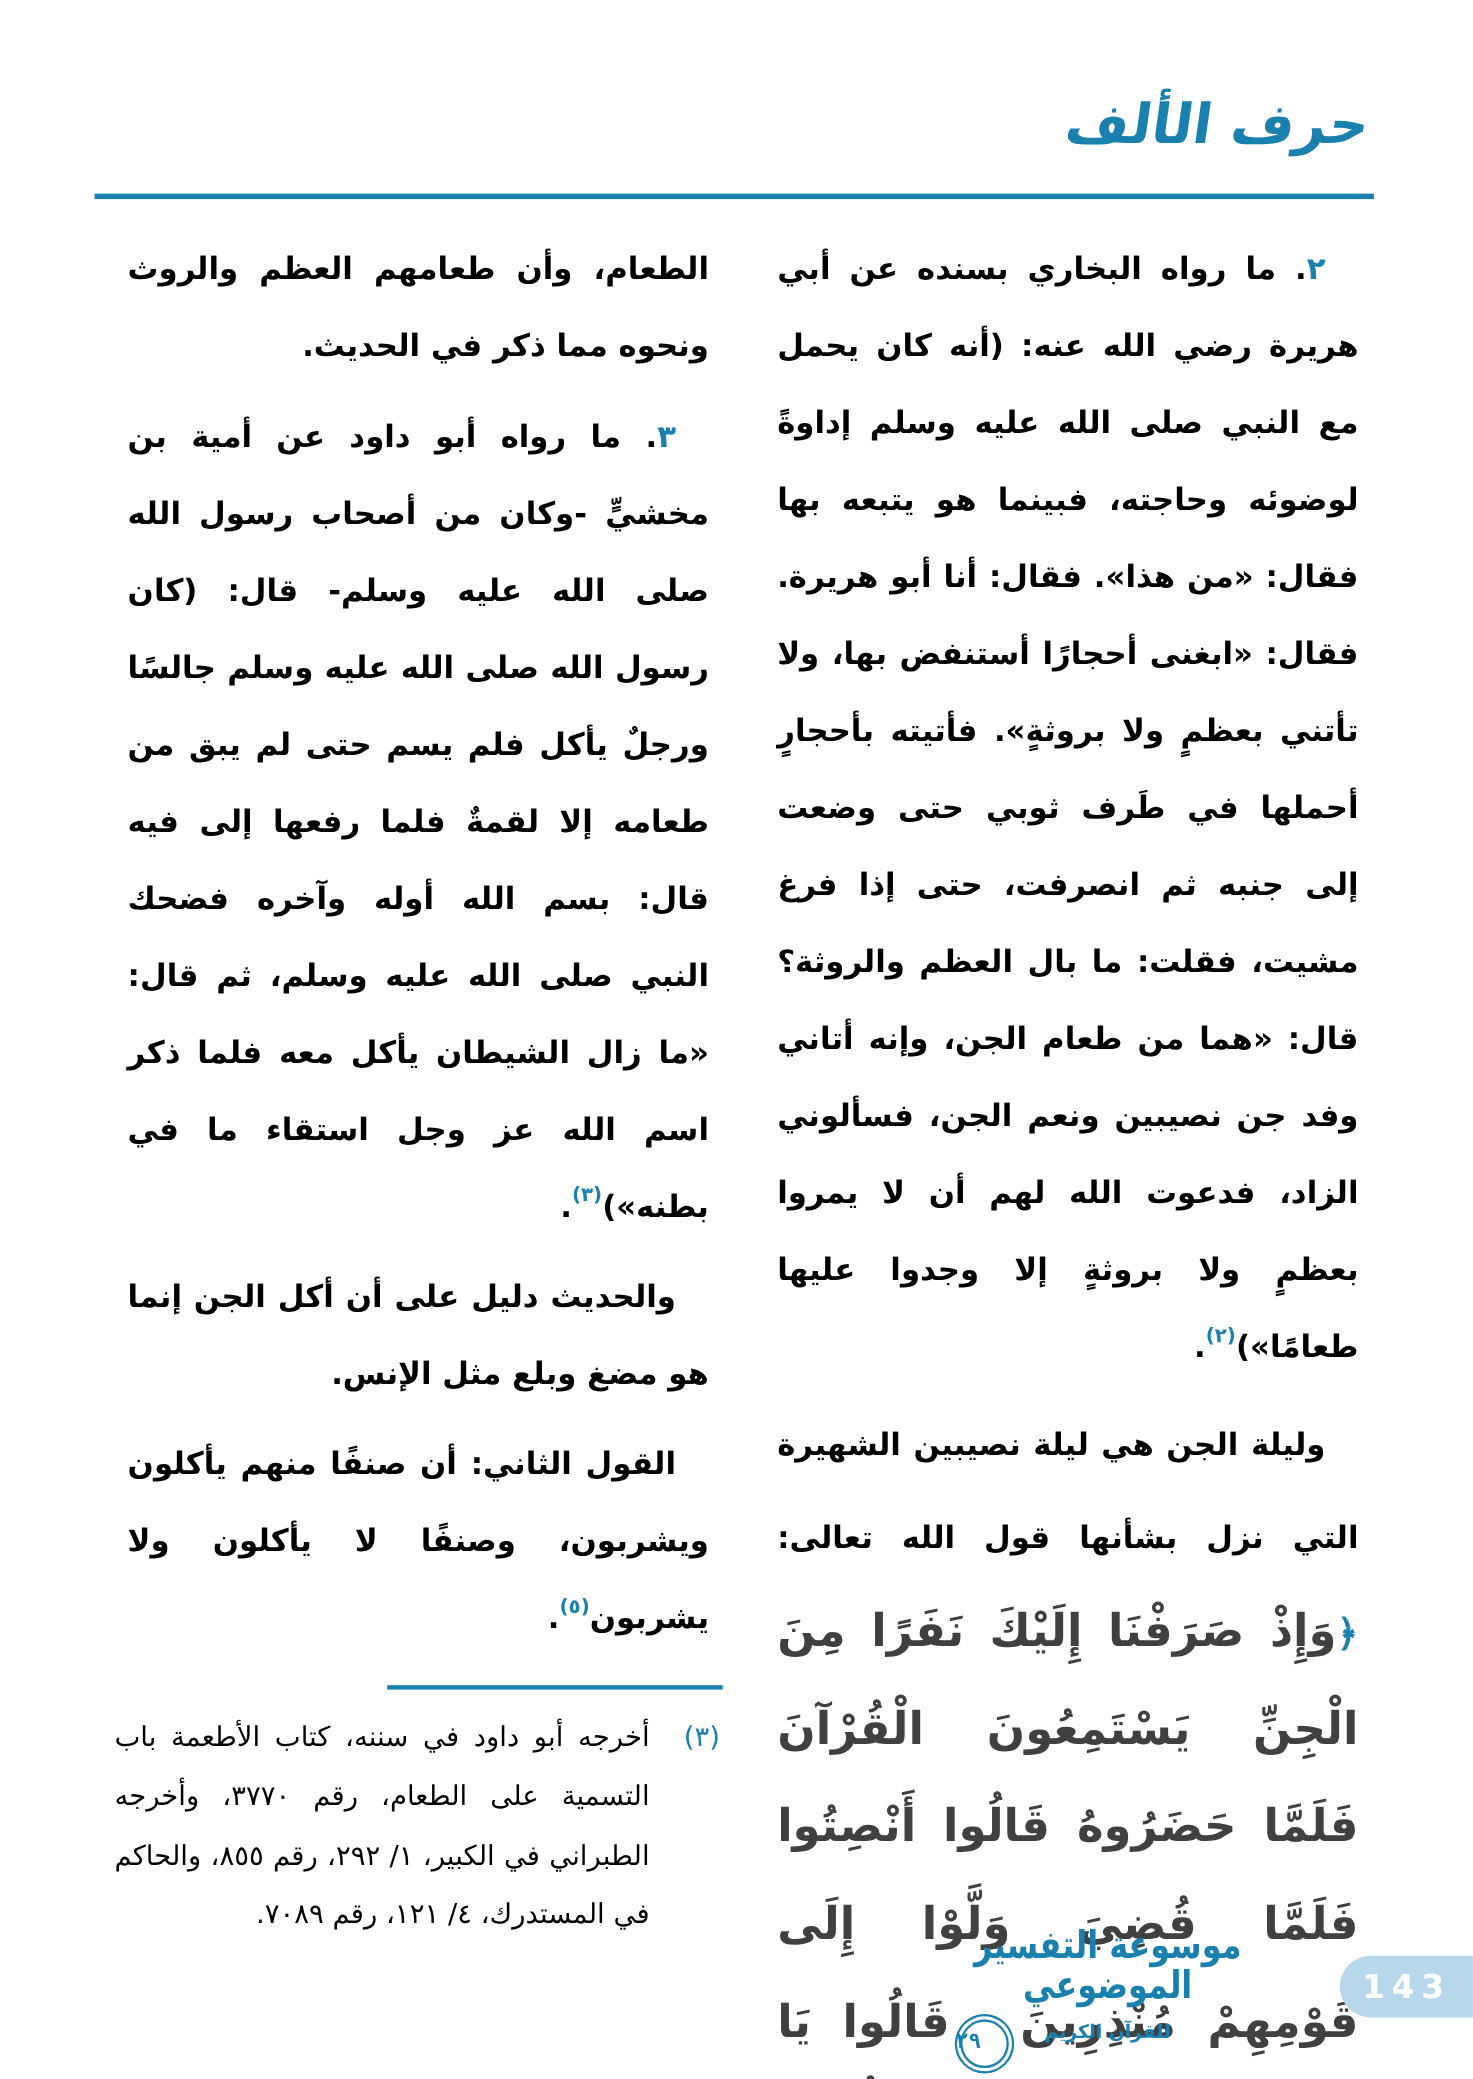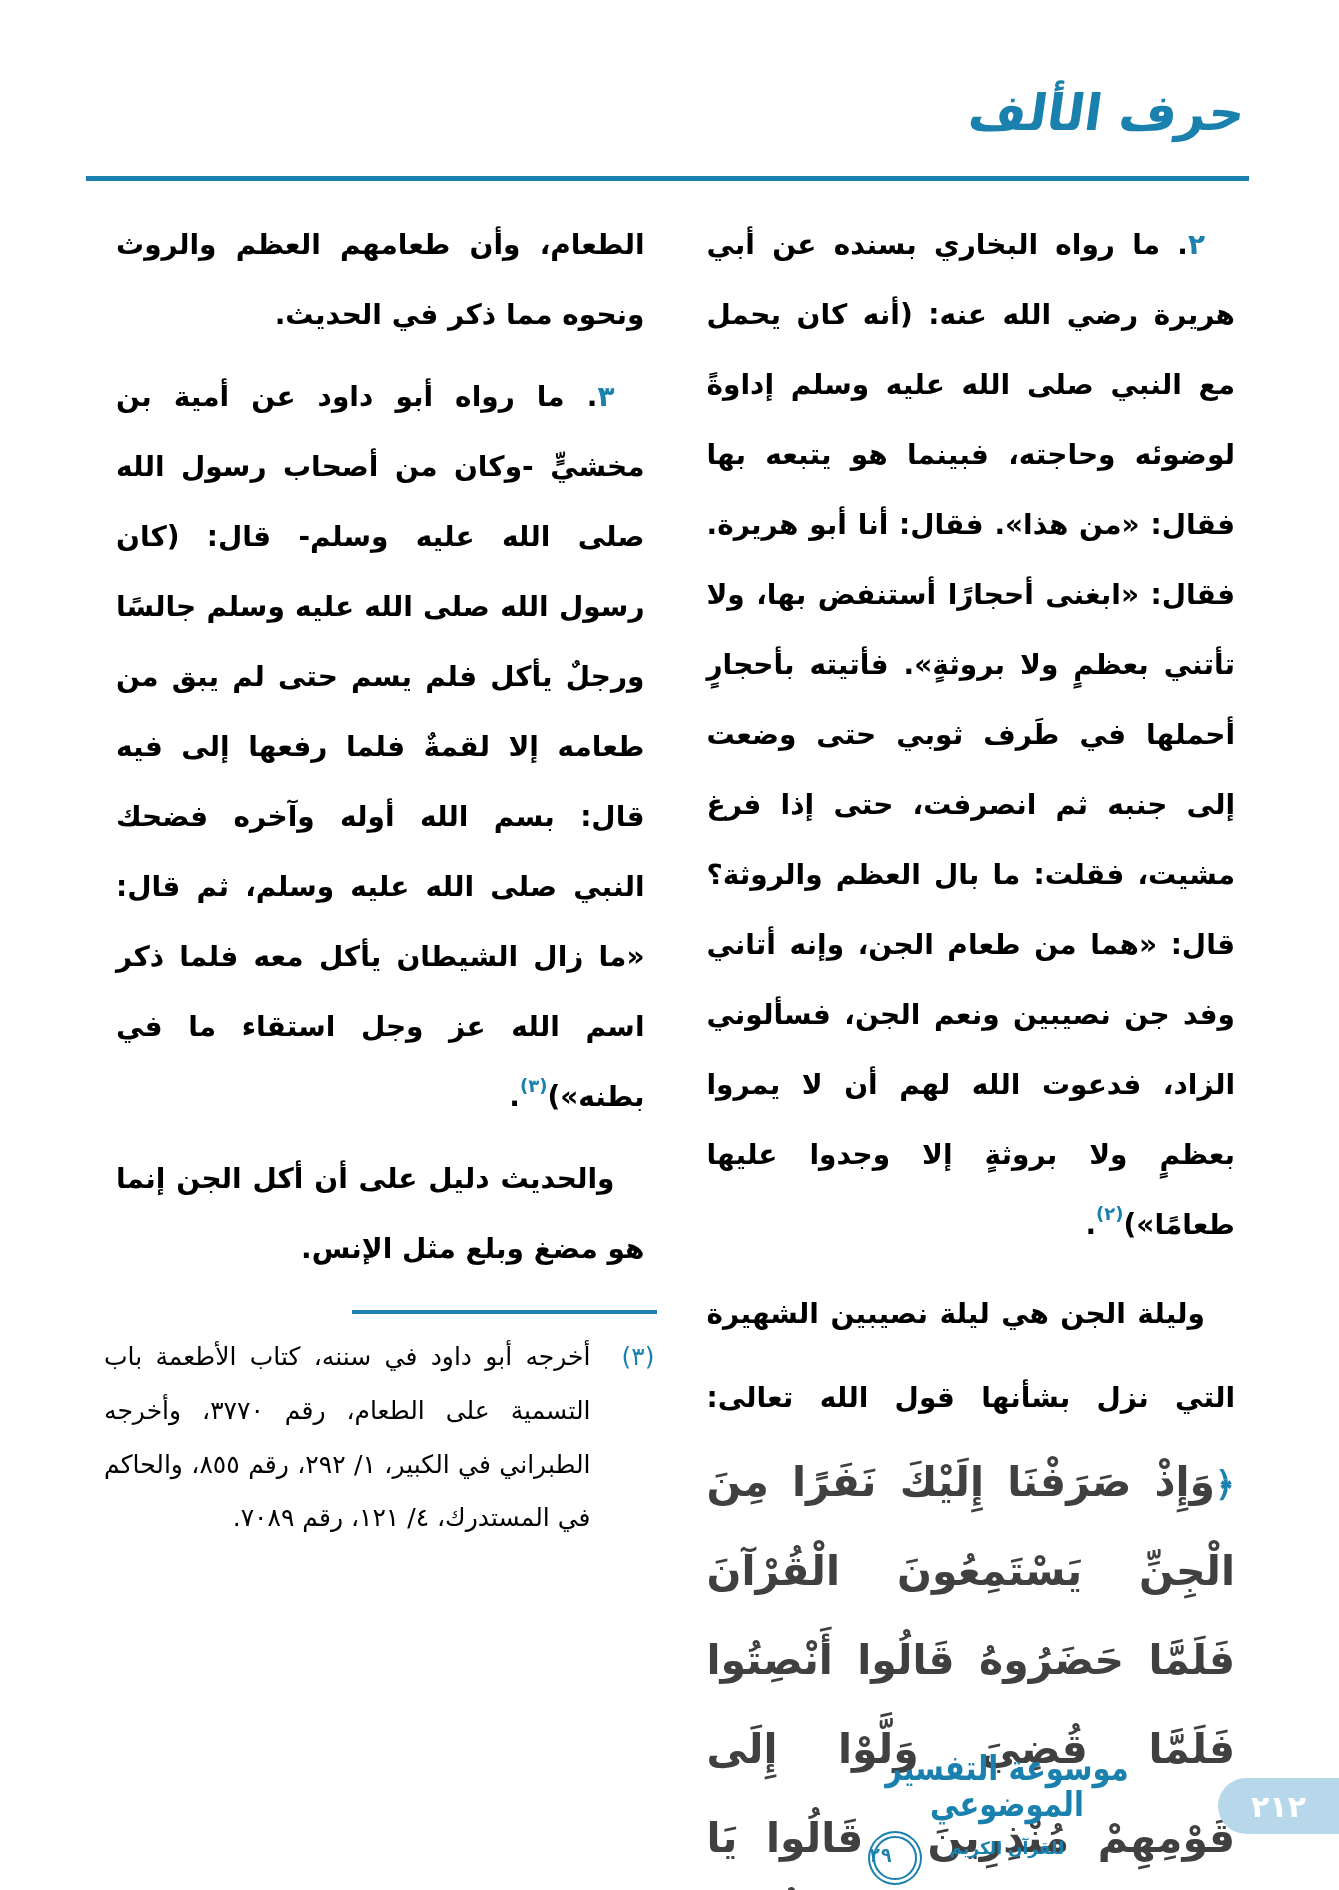--- a/index.html
+++ b/index.html
@@ -86,35 +86,36 @@
     </div>
 
     <div class="col">
       <p class="body-para">الطعام، وأن طعامهم العظم والروث ونحوه مما ذكر في الحديث.</p>
 
       <p class="body-para indent"><span class="lead-num">٣</span><span class="lead-dot">.</span><span> ما رواه أبو داود عن أمية بن مخشيٍّ -وكان من أصحاب رسول الله صلى الله عليه وسلم- قال: (كان رسول الله صلى الله عليه وسلم جالسًا ورجلٌ يأكل فلم يسم حتى لم يبق من طعامه إلا لقمةٌ فلما رفعها إلى فيه قال: بسم الله أوله وآخره فضحك النبي صلى الله عليه وسلم، ثم قال: «ما زال الشيطان يأكل معه فلما ذكر اسم الله عز وجل استقاء ما في بطنه»)</span><span class="fnref">(٣)</span><span>.</span></p>
 
       <p class="body-para indent">والحديث دليل على أن أكل الجن إنما هو مضغ وبلع مثل الإنس.</p>
 
 
+      <p class="body-para indent"><span>القول الثاني: أن صنفًا منهم يأكلون ويشربون، وصنفًا لا يأكلون ولا يشربون</span><span class="fnref">(٥)</span><span>.</span></p>
 
 
       <hr class="fn-sep fn-sep-left">
 
       <div class="footnotes">
         <div class="fn">
           <span class="fn-marker">(٣)</span>
           <span>أخرجه أبو داود في سننه، كتاب الأطعمة باب التسمية على الطعام، رقم ٣٧٧٠، وأخرجه الطبراني في الكبير، ١/ ٢٩٢، رقم ٨٥٥، والحاكم في المستدرك، ٤/ ١٢١، رقم ٧٠٨٩.</span>
           
         </div>
 
       </div>
     </div>
 
   </div>
 
   <div class="logo">
     <div class="logo-title">موسوعة التفسير الموضوعي</div>
     <div class="logo-sub">للقرآن الكريم</div>
   </div>
-  <div class="page-pill">٢١٢</div>
+  <div class="page-pill">143</div>
 
 </div>
 
 </body></html>

